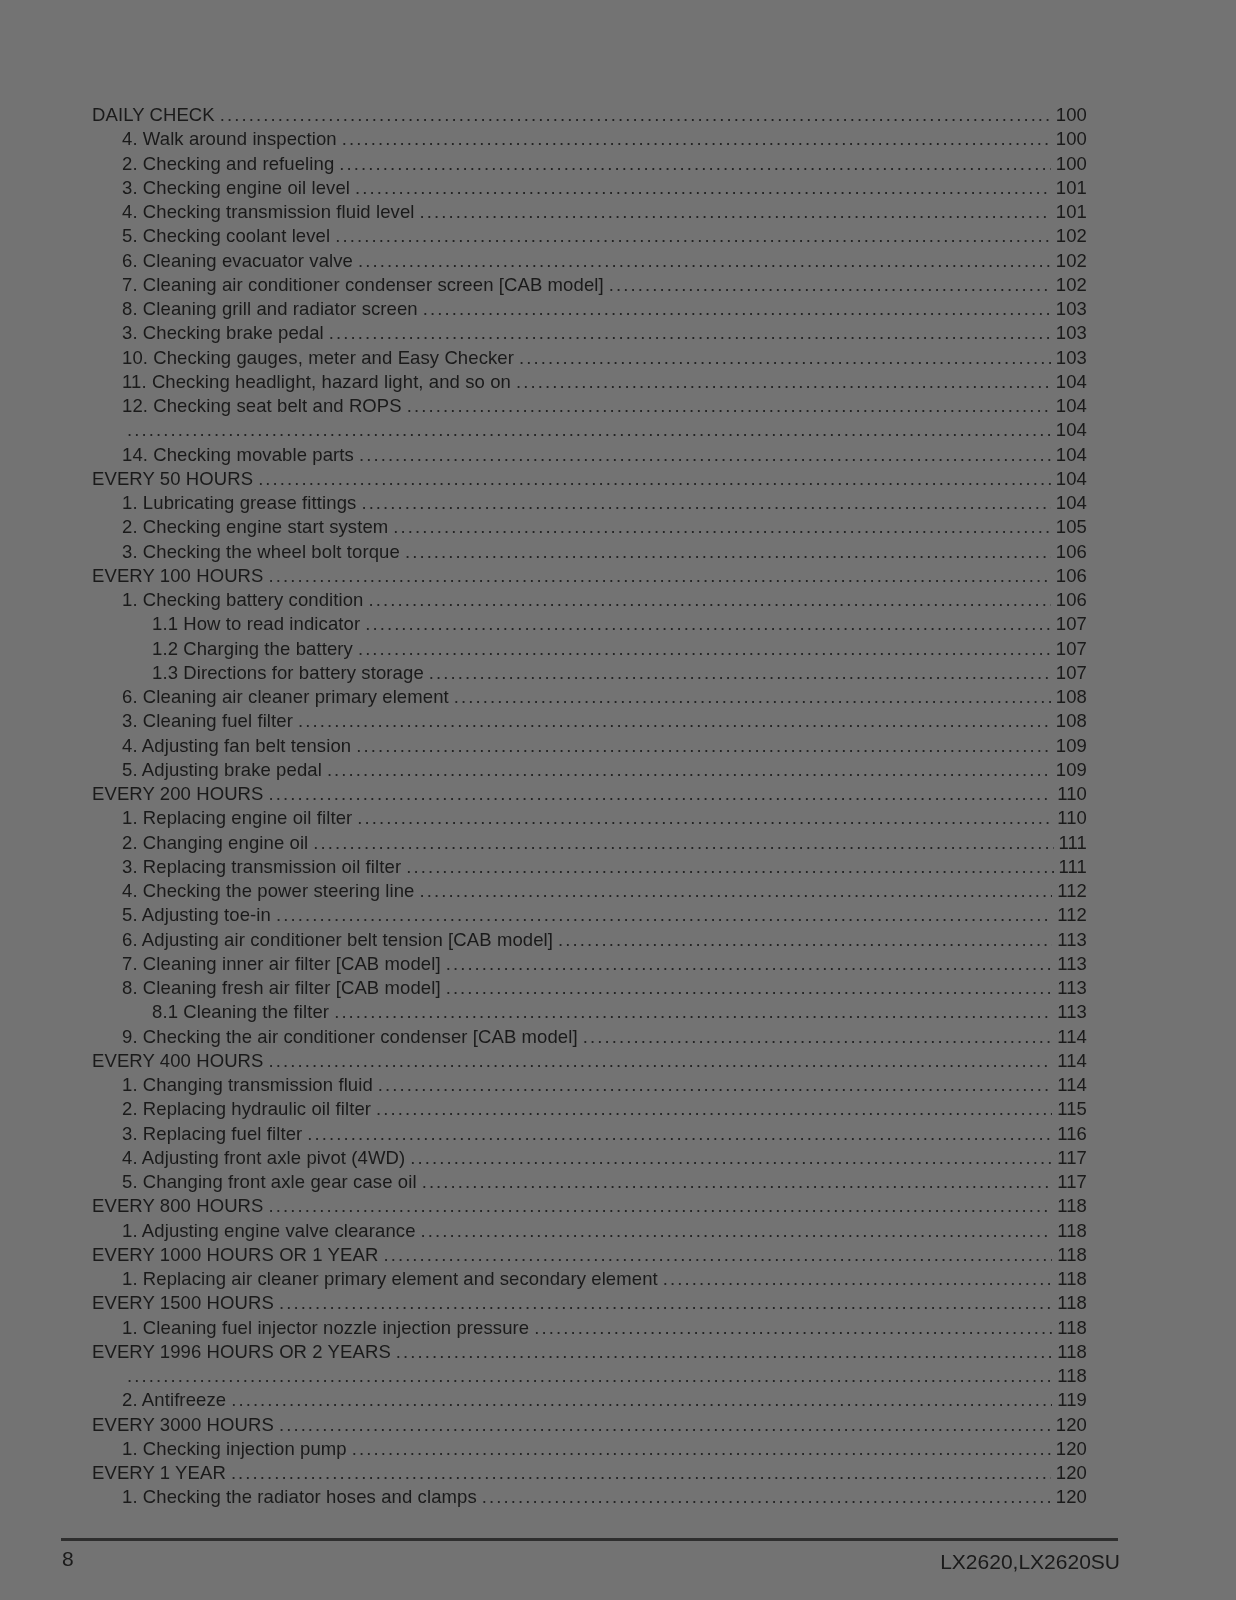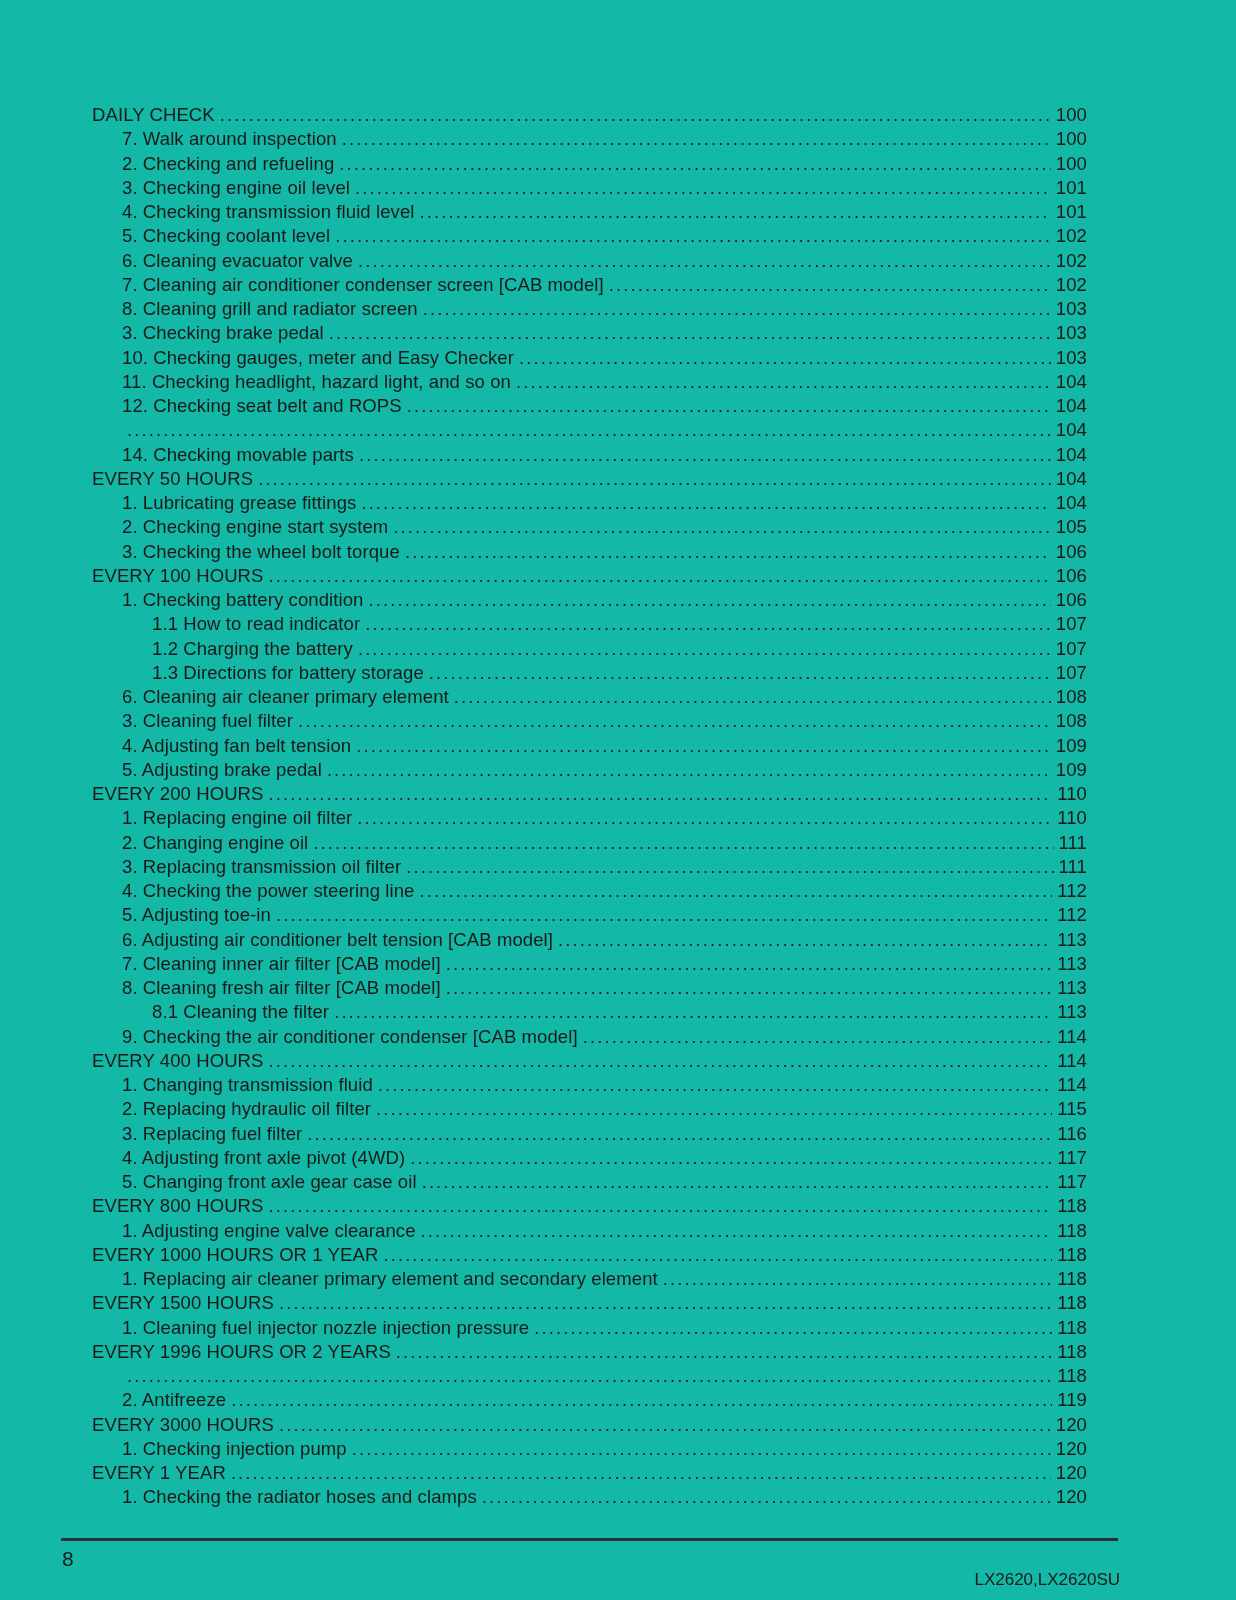--- a/index.html
+++ b/index.html
@@ -7,21 +7,21 @@
     width: 1236px; height: 1600px;
     background: #ffffff;
     font-family: "Liberation Sans", sans-serif;
     color: #1a1a1a;
     position: relative;
     overflow: hidden;
   }
   .page {
     position: absolute;
     inset: 0;
-    background: #14b8a6;
+    background: #737373;
     padding-left: 28px;
   }
   .toc {
     position: absolute;
     left: 92px;
     top: 103px;
     width: 995px;
   }
   .toc-row {
     display: flex;
@@ -58,40 +58,39 @@
     position: absolute;
     left: 62px;
     top: 1547px;
     font-size: 21px;
     line-height: 24px;
   }
   .footer-model {
     position: absolute;
     right: 116px;
     top: 1552px;
-    font-size: 17px;
+    font-size: 21px;
     line-height: 20px;
-    margin-top: 18px;
   }
 </style>
 </head>
 <body>
 
 <div class="page">
 
   <main class="toc">
 
       <div class="toc-row level-0">
         <span class="toc-label">DAILY CHECK</span>
         <span class="toc-dots"></span>
         <span class="toc-page">100</span>
       </div>
 
       <div class="toc-row level-1">
-        <span class="toc-label">7. Walk around inspection</span>
+        <span class="toc-label">4. Walk around inspection</span>
         <span class="toc-dots"></span>
         <span class="toc-page">100</span>
       </div>
 
       <div class="toc-row level-1">
         <span class="toc-label">2. Checking and refueling</span>
         <span class="toc-dots"></span>
         <span class="toc-page">100</span>
       </div>
 

